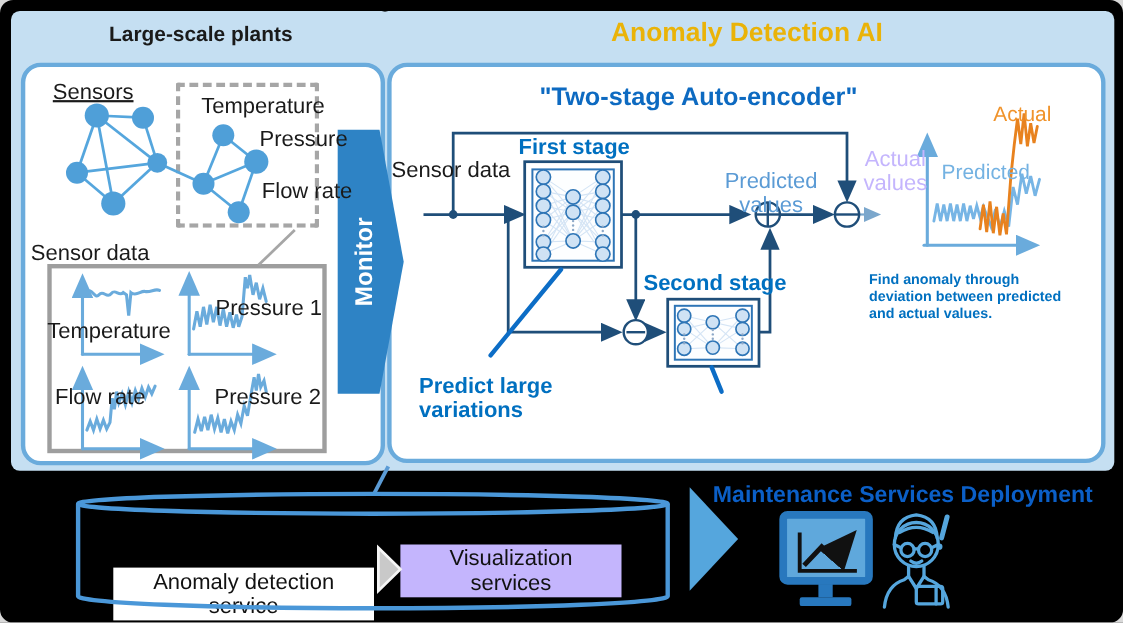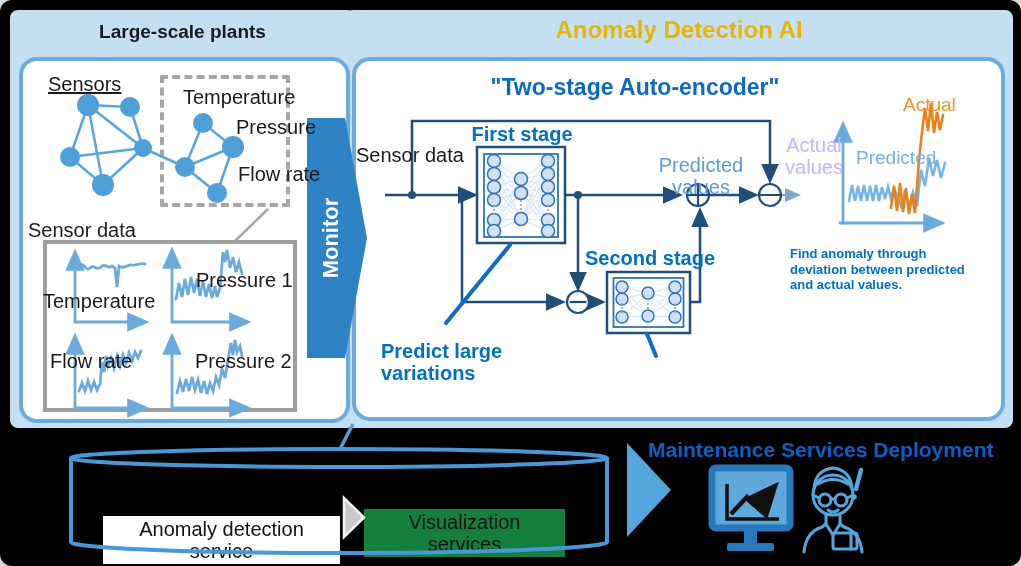--- a/index.html
+++ b/index.html
@@ -25,21 +25,21 @@
   <div class="panel" style="left:345px;top:10px;width:668px;height:418px;"></div>
   <div class="whitebox" style="left:19px;top:57px;width:323px;height:358px;"></div>
   <div class="whitebox" style="left:352px;top:57px;width:645px;height:356px;"></div>
 
   <div class="dashedbox" style="left:160px;top:75px;width:122px;height:124px;"></div>
   <div class="graybox" style="left:43px;top:240px;width:246px;height:164px;"></div>
 
   <div class="svcbox" style="left:103px;top:516px;width:237px;height:48px;background:#ffffff;">
     <span style="width:200px;">Anomaly detection service</span>
   </div>
-  <div class="svcbox" style="left:364px;top:495px;width:201px;height:48px;background:#15803d;margin-top:14px;">
+  <div class="svcbox" style="left:364px;top:495px;width:201px;height:48px;background:#c4b5fd;">
     <span style="width:150px;">Visualization services</span>
   </div>
 
   <svg class="art" width="1021" height="566" viewBox="0 0 1021 566">
     <defs>
       <marker id="ahnavy" markerWidth="9" markerHeight="8" refX="6" refY="3.5" orient="auto">
         <path d="M0,0 L8,3.5 L0,7 Z" fill="#1f4e79"></path>
         </marker>
       <marker id="ahlblue" markerWidth="9" markerHeight="8" refX="6" refY="3.5" orient="auto">
         <path d="M0,0 L8,3.5 L0,7 Z" fill="#6aabdc"></path>

